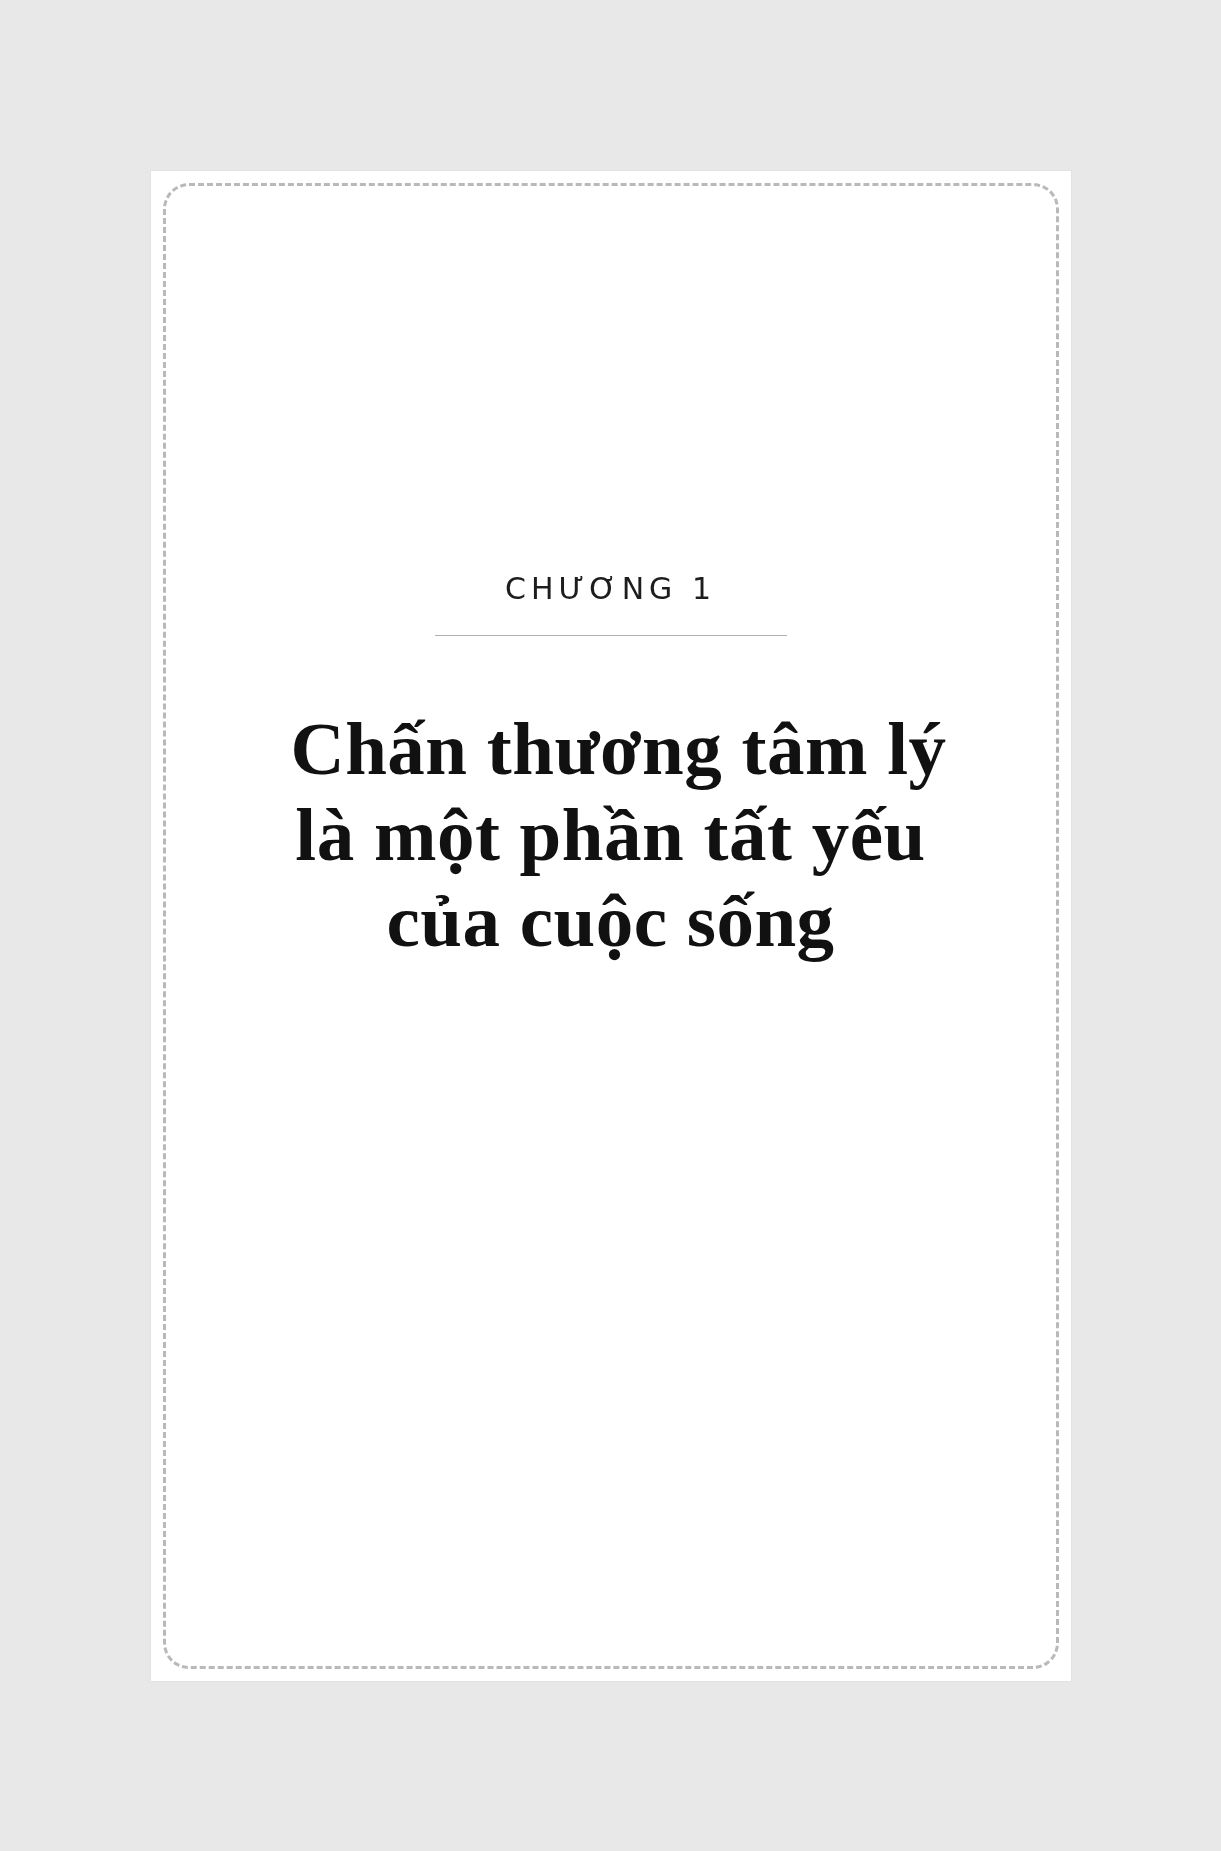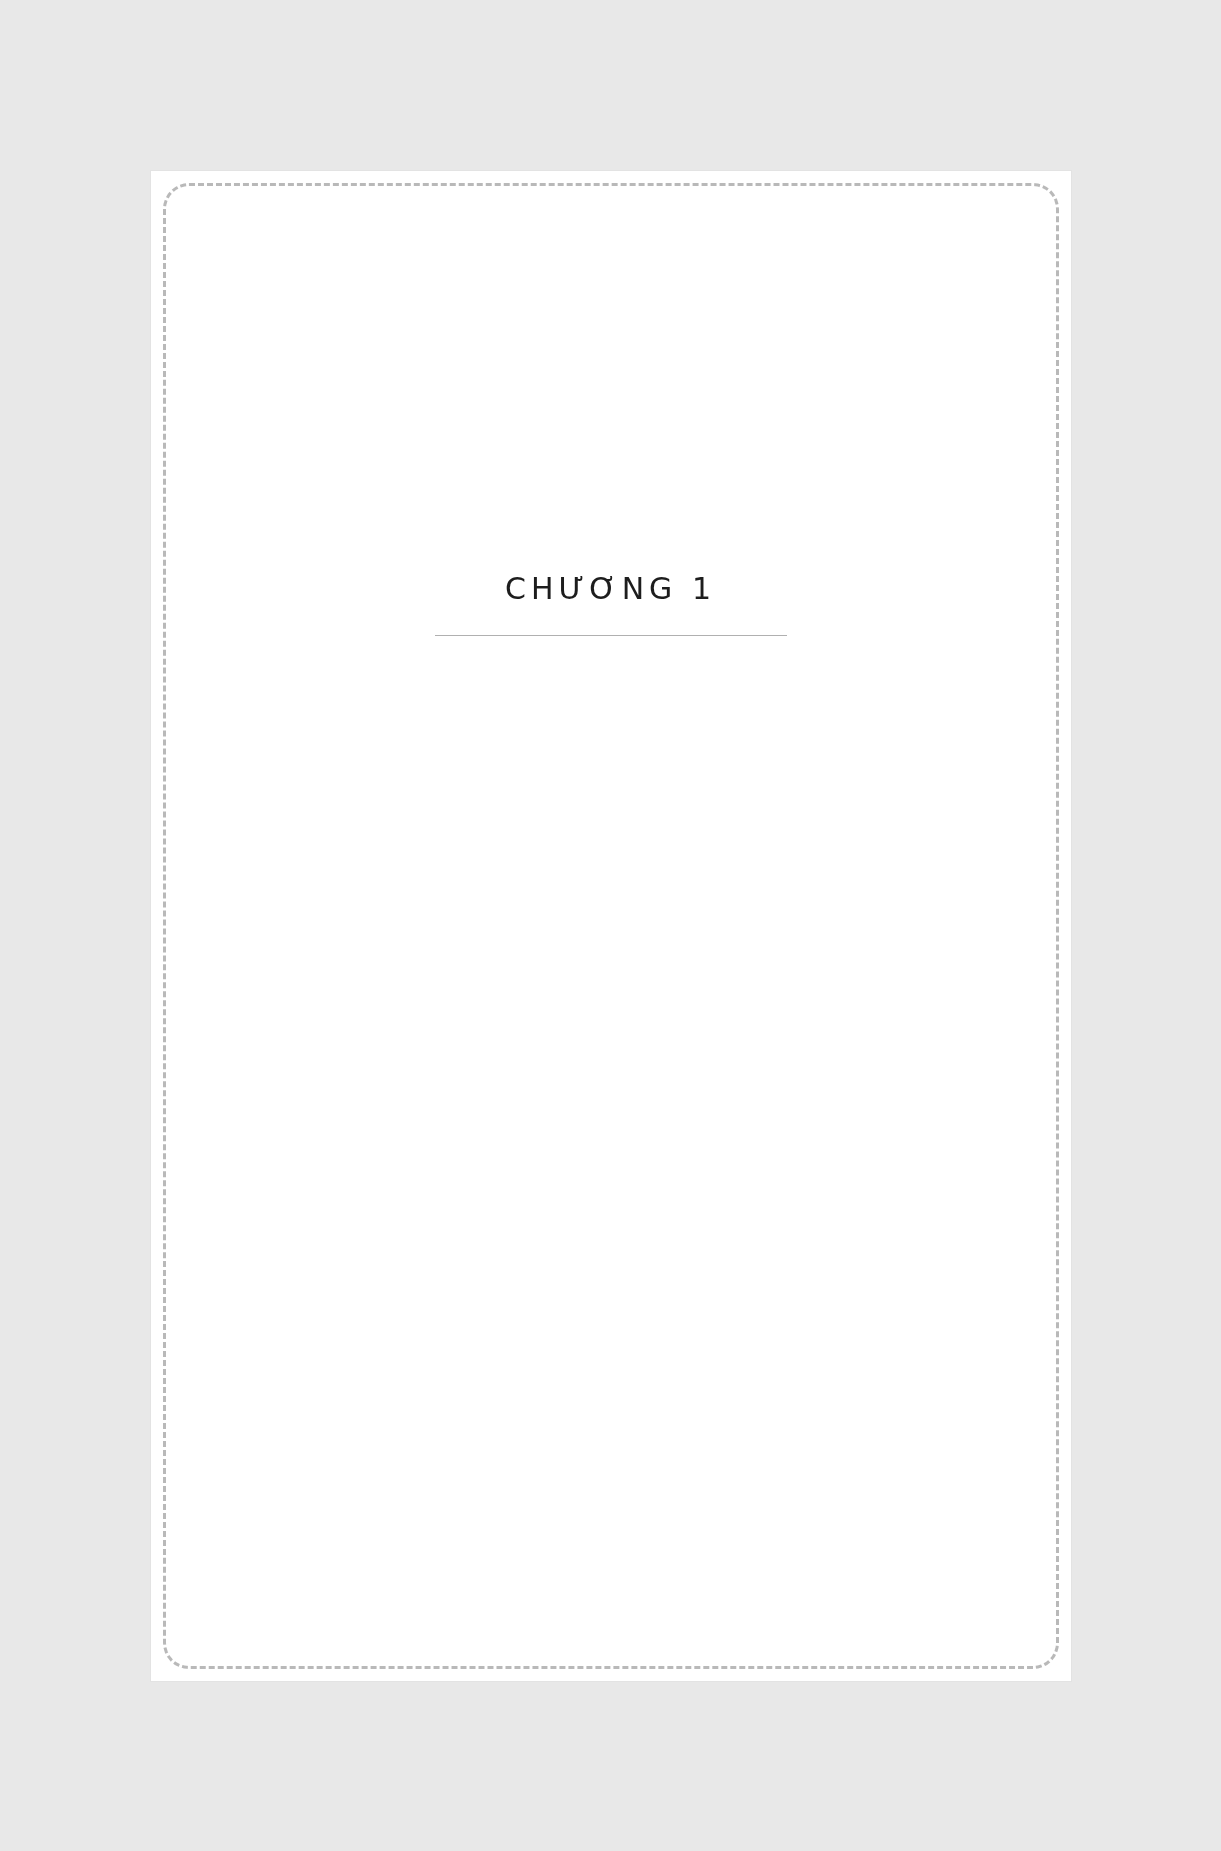--- a/index.html
+++ b/index.html
@@ -113,18 +113,23 @@
 
     <div class="stitch-frame"></div>
     <div class="sheet-inner"></div>
 
     <div class="content">
 
       <div class="chapter-label">CHƯƠNG 1</div>
 
       <div class="chapter-rule"></div>
 
+      <h1 class="chapter-title">
+        <span class="line">Chấn thương tâm lý</span>
+        <span class="line">là một phần tất yếu</span>
+        <span class="line">của cuộc sống</span>
+      </h1>
 
     </div>
 
   </div>
 
 </div>
 
 </body></html>

